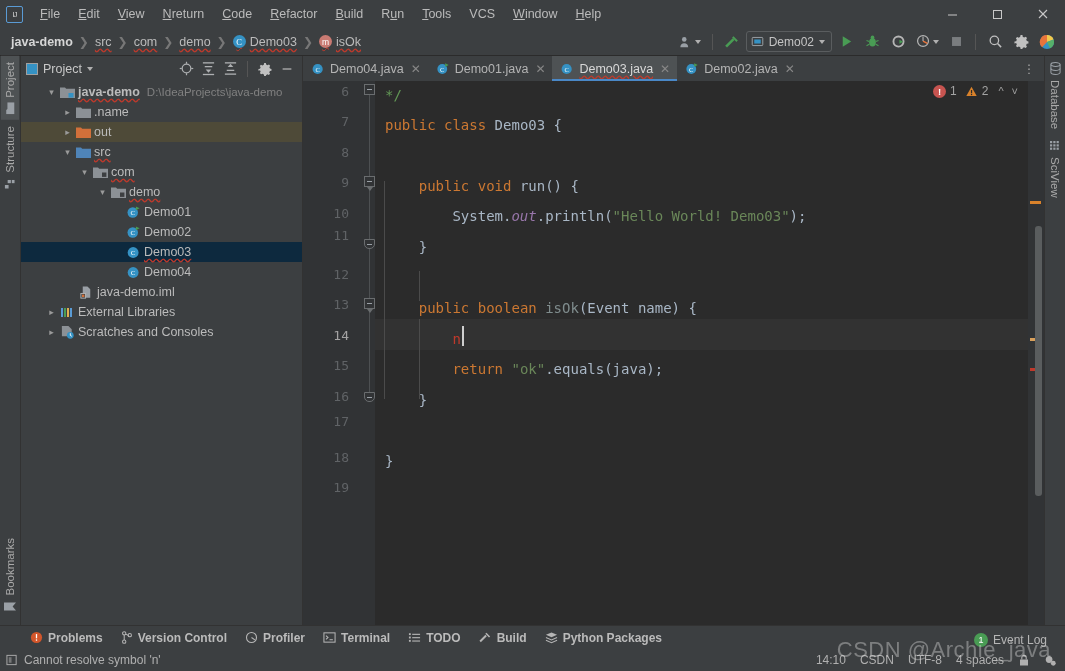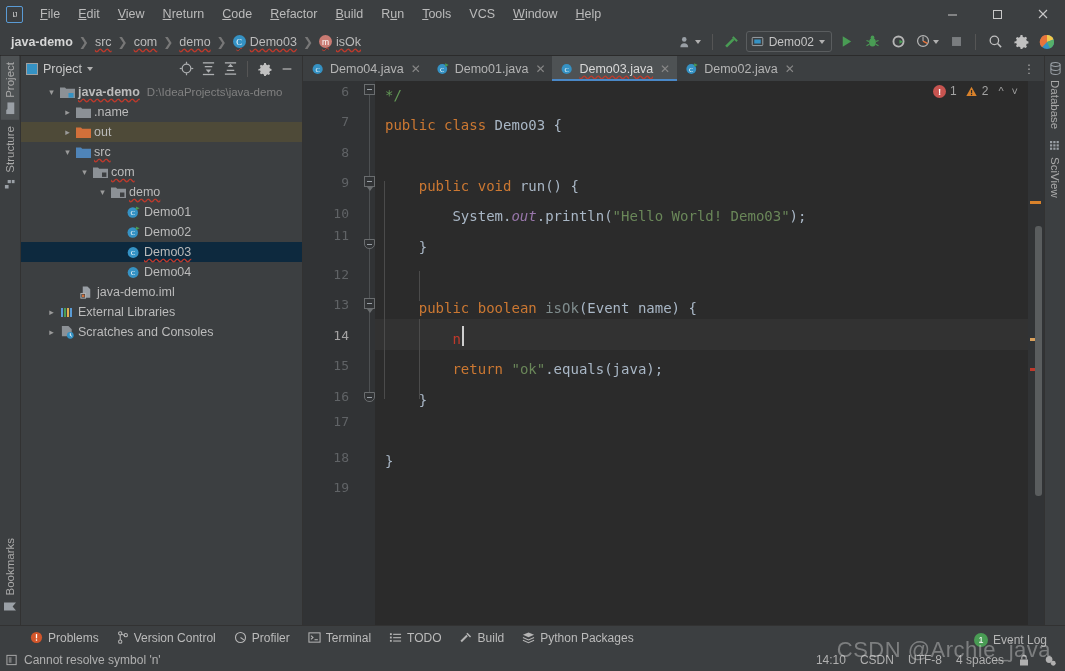--- a/index.html
+++ b/index.html
@@ -152,21 +152,21 @@
   
   .stripes { width:16px; flex:0 0 16px; background:#313335; position:relative; }
   .mark { position:absolute; left:2px; width:11px; height:3px; }
   .sbar { position:absolute; right:2px; width:7px; background:#5a5d5e; border-radius:3px; }
 
   
   .botbar {
     height:24px; flex:0 0 24px; background:#3c3f41; display:flex; align-items:center;
     border-top:1px solid #323232; padding-left:22px; gap:2px;
   }
-  .bb { display:flex; align-items:center; gap:5px; padding:2px 8px; font-size:12px; color:#bbbbbb; }
+  .bb { display:flex; align-items:center; gap:5px; padding:2px 8px; font-size:12px; color:#bbbbbb;font-weight:bold; }
   .statusbar {
     height:22px; flex:0 0 22px; background:#3c3f41; display:flex; align-items:center;
     padding:0 8px 0 6px; font-size:12px; color:#b0b0b0; position:relative;
   }
   .sb-msg { display:flex; align-items:center; gap:6px; }
   .sb-right { margin-left:auto; display:flex; align-items:center; gap:14px; }
   .watermark {
     position:absolute; right:14px; bottom:8px; font-size:22px; color:rgba(215,215,215,.42);
     font-family:"Liberation Sans",sans-serif; letter-spacing:.5px; pointer-events:none; white-space:nowrap;
   }

